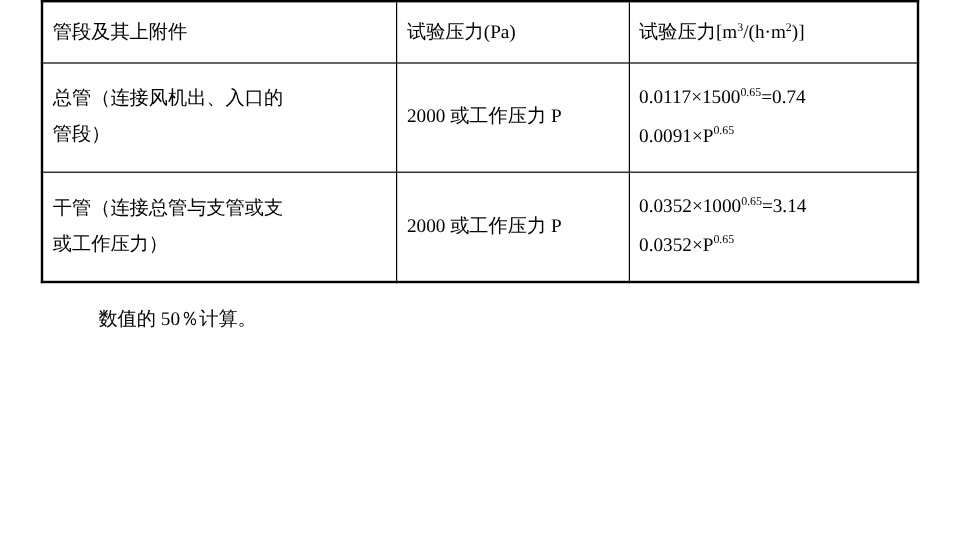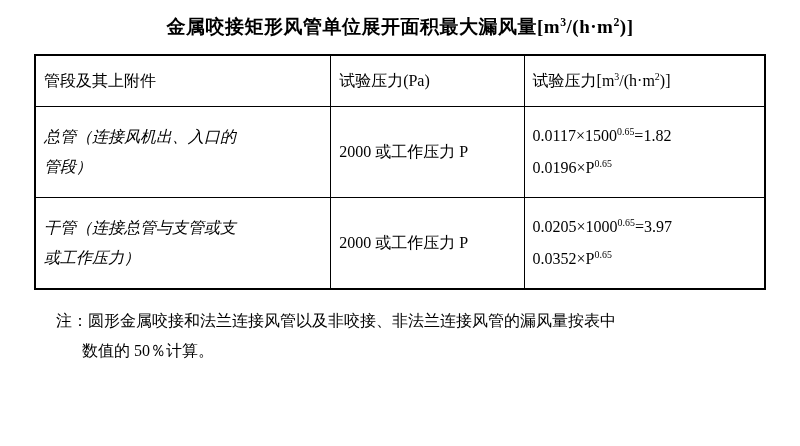--- a/index.html
+++ b/index.html
@@ -60,21 +60,20 @@
   }
   .col-a { width: 40.5%; }
   .col-b { width: 26.5%; }
   .col-c { width: 33%; }
 
   td.cell-seg {
     text-align: left;
     padding-left: 22px;
     line-height: 1.85;
     height: 78px;
-    font-style: italic;
   }
   td.cell-press {
     line-height: 1.85;
   }
   td.cell-formula {
     line-height: 2.0;
     padding-top: 8px;
     padding-bottom: 8px;
   }
   .frm {
@@ -90,23 +89,20 @@
   .note .l2 {
     display: block;
     padding-left: 26px;
   }
 </style>
 </head>
 <body>
 
 <div class="page">
 
-  <div class="title">
-    <span>金属咬接矩形风管单位展开面积最大漏风量</span><span class="unit"><span>[m</span><sup>3</sup><span>/(h·m</span><sup>2</sup><span>)]</span></span>
-  </div>
 
   <table class="leak">
     <colgroup>
       <col class="col-a">
       <col class="col-b">
       <col class="col-c">
     </colgroup>
     <thead>
       <tr>
         <th>管段及其上附件</th>
@@ -118,41 +114,40 @@
 
       <tr>
         <td class="cell-seg">
           <span class="frm">总管（连接风机出、入口的</span>
           <span class="frm">管段）</span>
         </td>
         <td class="cell-press">
           <span>2000 或工作压力 P</span>
         </td>
         <td class="cell-formula">
-          <span class="frm"><span>0.0117×1500</span><sup>0.65</sup><span>=1.82</span></span>
-          <span class="frm"><span>0.0196×P</span><sup>0.65</sup></span>
+          <span class="frm"><span>0.0117×1500</span><sup>0.65</sup><span>=0.74</span></span>
+          <span class="frm"><span>0.0091×P</span><sup>0.65</sup></span>
         </td>
       </tr>
 
       <tr>
         <td class="cell-seg">
           <span class="frm">干管（连接总管与支管或支</span>
           <span class="frm">或工作压力）</span>
         </td>
         <td class="cell-press">
           <span>2000 或工作压力 P</span>
         </td>
         <td class="cell-formula">
-          <span class="frm"><span>0.0205×1000</span><sup>0.65</sup><span>=3.97</span></span>
+          <span class="frm"><span>0.0352×1000</span><sup>0.65</sup><span>=3.14</span></span>
           <span class="frm"><span>0.0352×P</span><sup>0.65</sup></span>
         </td>
       </tr>
 
 
     </tbody>
   </table>
 
   <div class="note">
-    <span class="frm">注：圆形金属咬接和法兰连接风管以及非咬接、非法兰连接风管的漏风量按表中</span>
     <span class="l2">数值的 50％计算。</span>
   </div>
 
 </div>
 
 </body></html>

